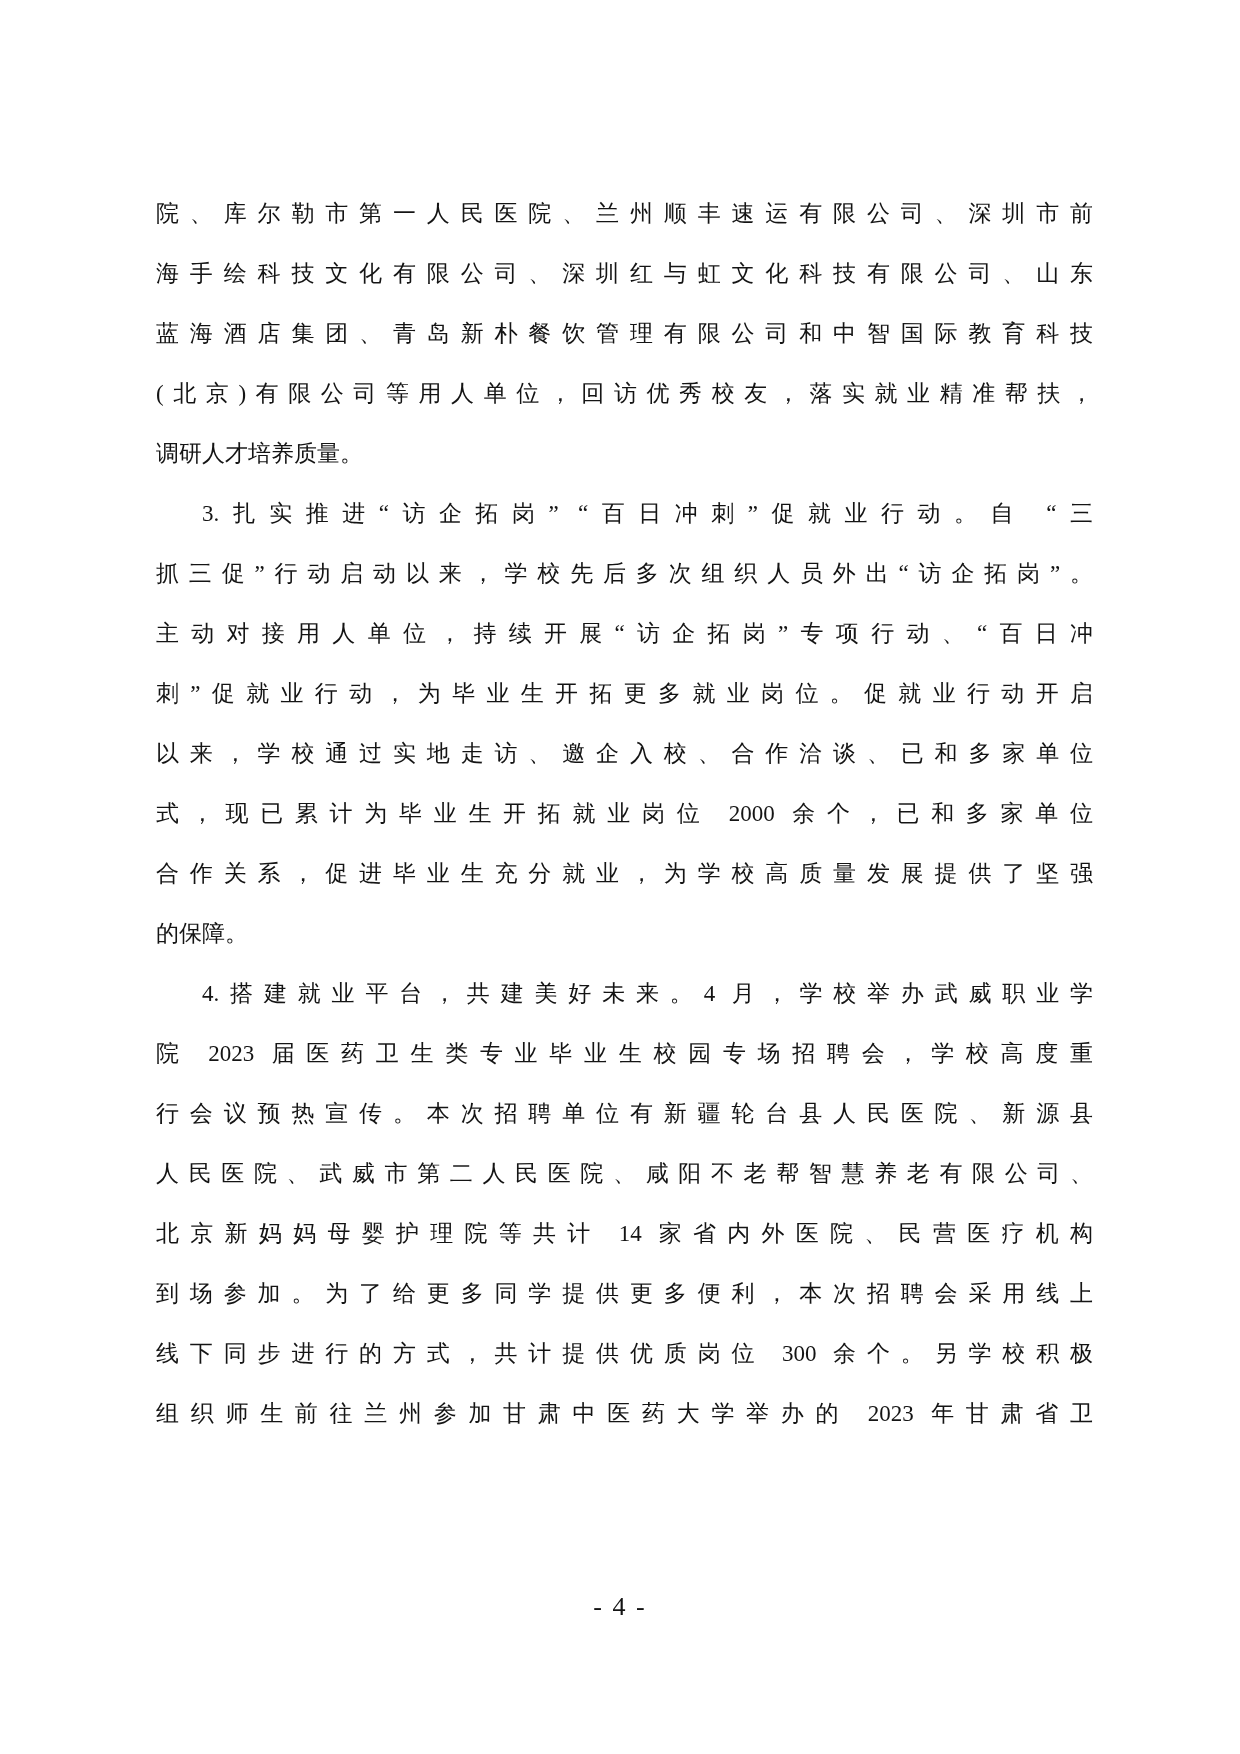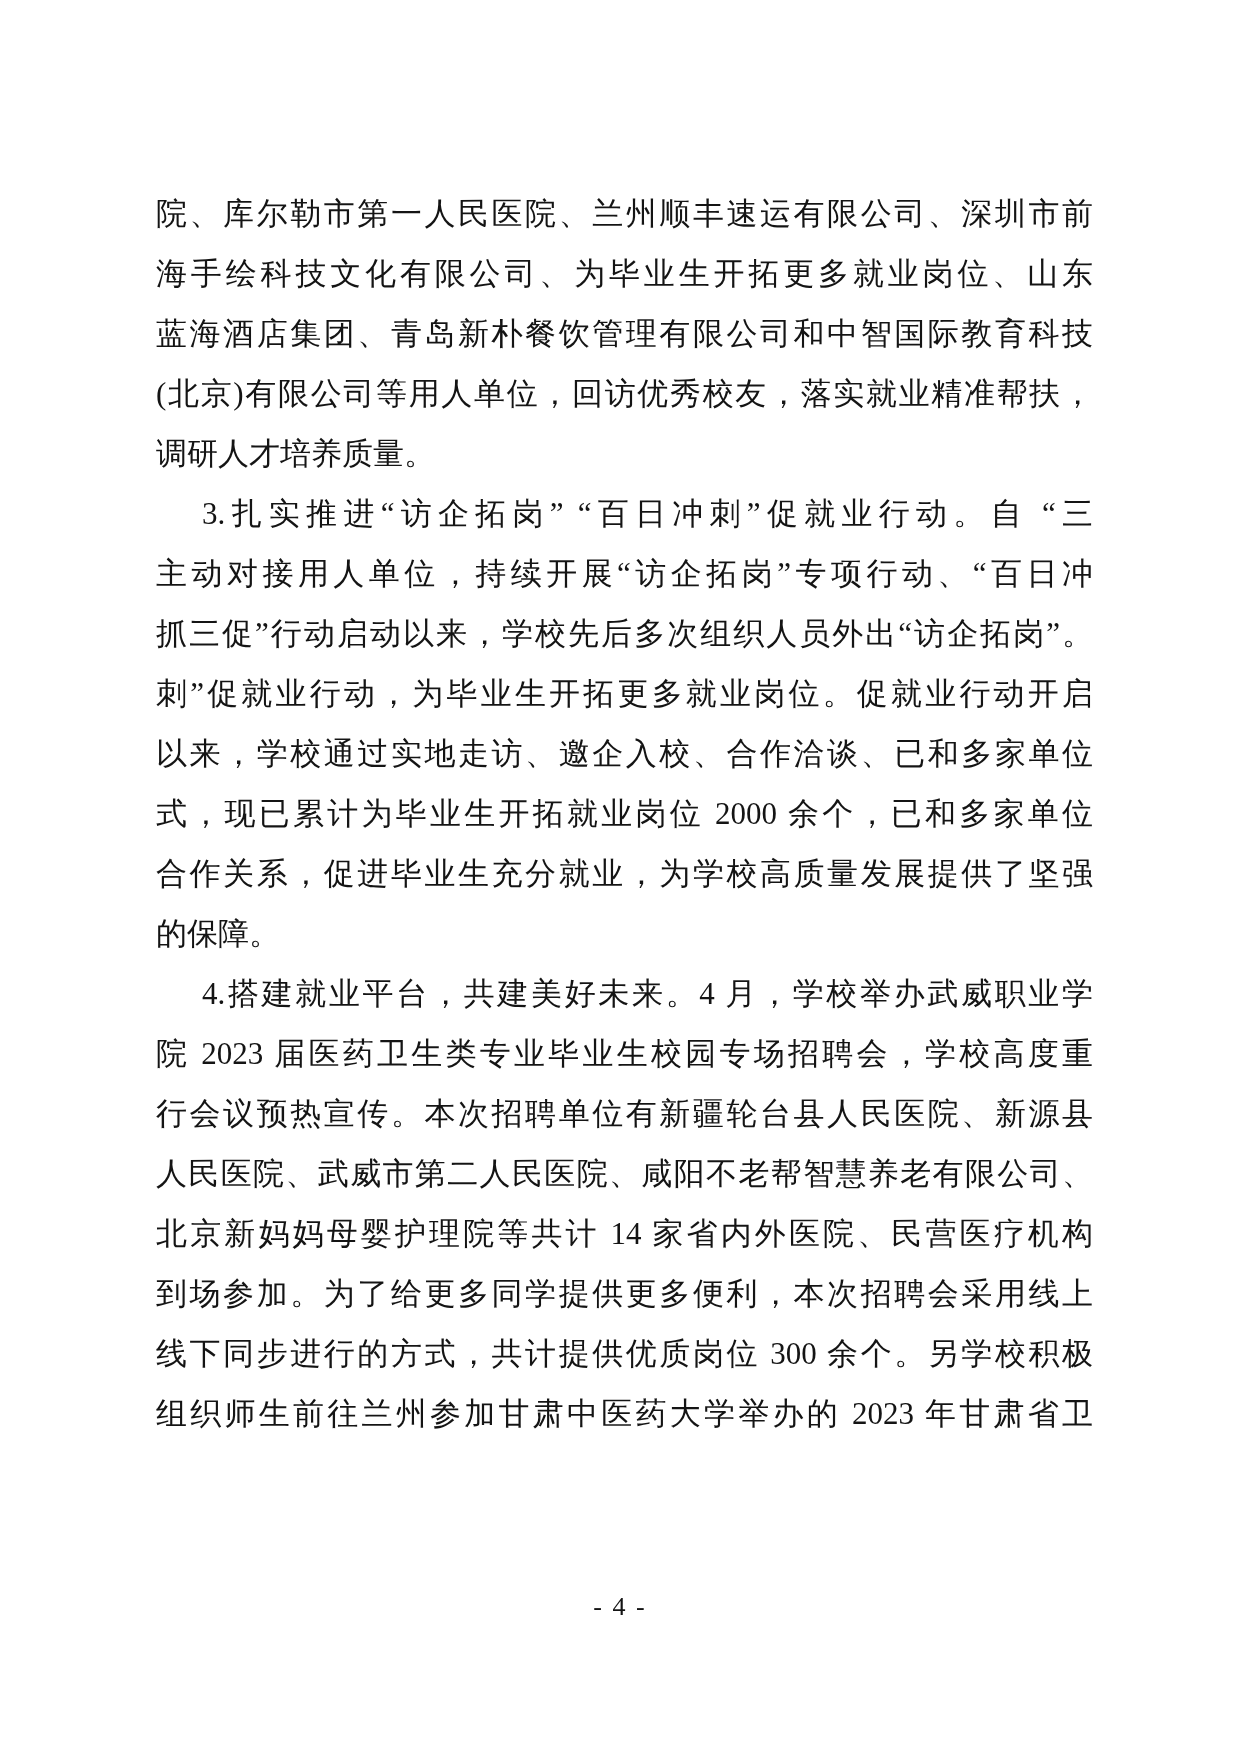--- a/index.html
+++ b/index.html
@@ -10,21 +10,21 @@
     background: #ffffff;
     overflow: hidden;
     font-family: "Liberation Serif", "DejaVu Serif", serif;
     color: #141414;
   }
   .body-text {
     position: absolute;
     left: 156px;
     top: 184px;
     width: 937px;
-    font-size: 31px;
+    font-size: 23px;
     line-height: 60px;
   }
   .line {
     height: 60px;
     overflow: hidden;
     text-align: justify;
     text-align-last: justify;
     text-justify: inter-character;
   }
   .line.para-end {
@@ -46,27 +46,27 @@
     letter-spacing: 2px;
     color: #141414;
   }
 </style>
 </head>
 <body>
 
 <div class="page">
   <div class="body-text">
     <div class="line">院、库尔勒市第一人民医院、兰州顺丰速运有限公司、深圳市前</div>
-    <div class="line">海手绘科技文化有限公司、为毕业生开拓更多就业岗位、山东</div>
+    <div class="line">海手绘科技文化有限公司、深圳红与虹文化科技有限公司、山东</div>
     <div class="line">蓝海酒店集团、青岛新朴餐饮管理有限公司和中智国际教育科技</div>
     <div class="line">(北京)有限公司等用人单位，回访优秀校友，落实就业精准帮扶，</div>
     <div class="line para-end">调研人才培养质量。</div>
     <div class="line indent"><span class="bold-seg">3.扎实推进“访企拓岗” “百日冲刺”促就业行动。</span><span>自 “三</span></div>
+    <div class="line">抓三促”行动启动以来，学校先后多次组织人员外出“访企拓岗”。</div>
     <div class="line">主动对接用人单位，持续开展“访企拓岗”专项行动、“百日冲</div>
-    <div class="line">抓三促”行动启动以来，学校先后多次组织人员外出“访企拓岗”。</div>
     <div class="line">刺”促就业行动，为毕业生开拓更多就业岗位。促就业行动开启</div>
     <div class="line">以来，学校通过实地走访、邀企入校、合作洽谈、已和多家单位</div>
     <div class="line">式，现已累计为毕业生开拓就业岗位 2000 余个，已和多家单位</div>
     <div class="line">合作关系，促进毕业生充分就业，为学校高质量发展提供了坚强</div>
     <div class="line para-end">的保障。</div>
     <div class="line indent"><span class="bold-seg">4.搭建就业平台，共建美好未来。</span><span>4 月，学校举办武威职业学</span></div>
     <div class="line">院 2023 届医药卫生类专业毕业生校园专场招聘会，学校高度重</div>
     <div class="line">行会议预热宣传。本次招聘单位有新疆轮台县人民医院、新源县</div>
     <div class="line">人民医院、武威市第二人民医院、咸阳不老帮智慧养老有限公司、</div>
     <div class="line">北京新妈妈母婴护理院等共计 14 家省内外医院、民营医疗机构</div>

